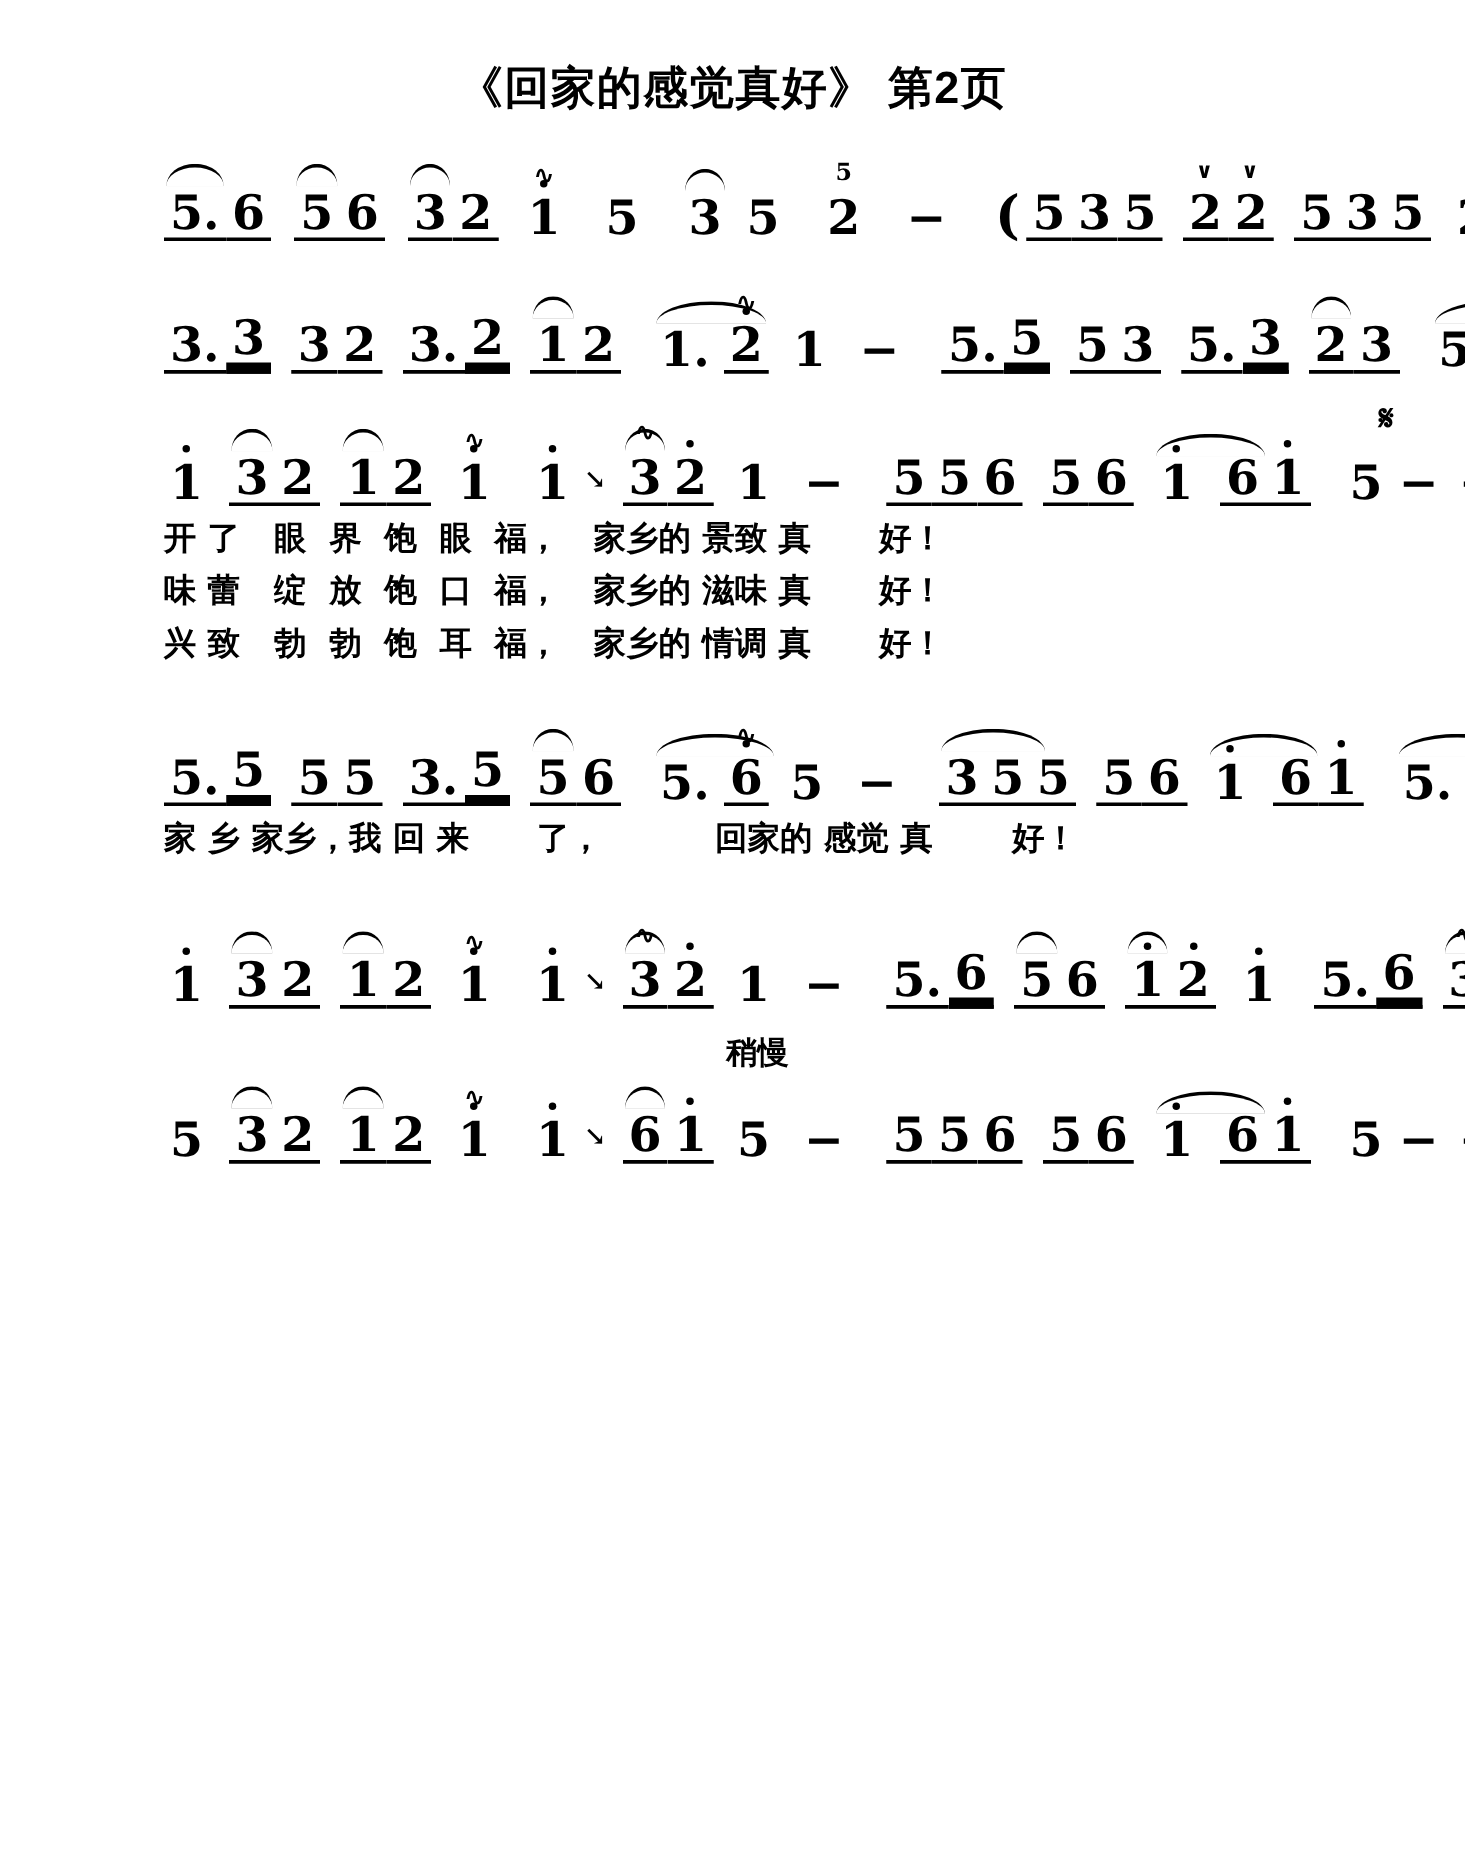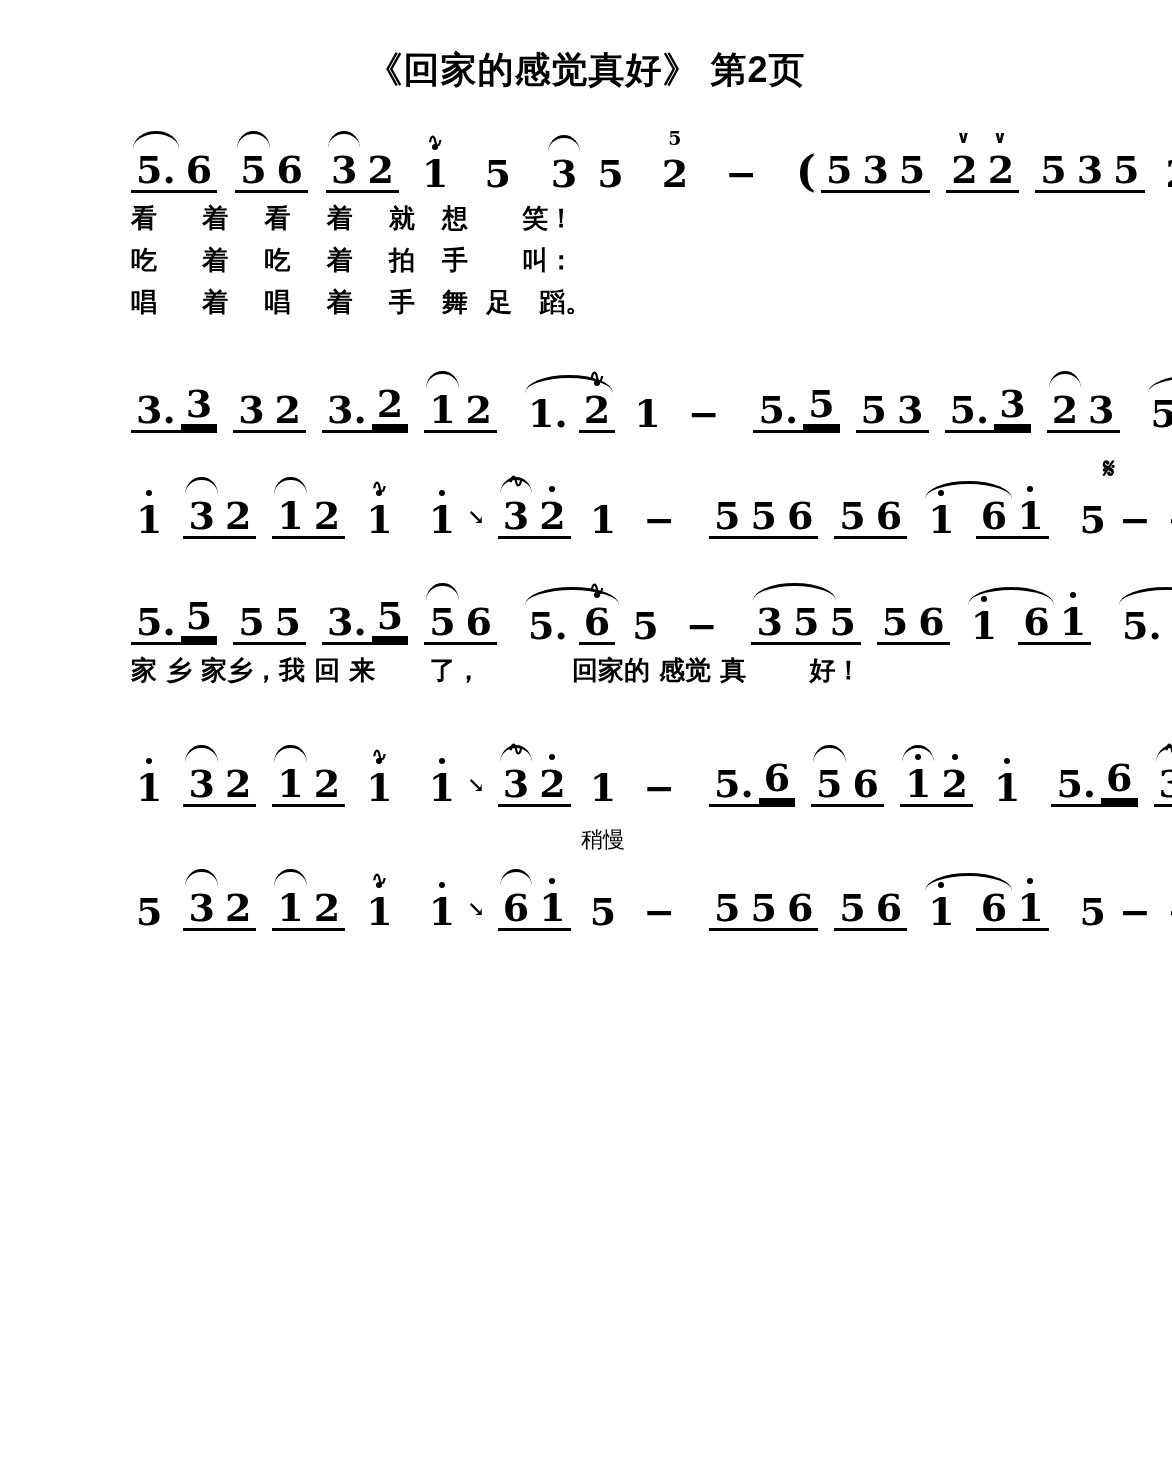--- a/index.html
+++ b/index.html
@@ -118,22 +118,22 @@
   .dash { padding: 0 8px; }
   .segno {
     position: absolute;
     right: -8px;
     top: -26px;
     font-size: 28px;
     font-weight: bold;
   }
   .tempo-mark {
     position: absolute;
-    font-size: 22px;
-    font-weight: normal;
+    font-size: 25px;
+    font-weight: bold;
   }
   
   .lyrics {
     margin-top: 8px;
   }
   .lyric-line {
     height: 42px;
     font-size: 26px;
     font-weight: bold;
     font-family: "DejaVu Sans", sans-serif;
@@ -177,25 +177,20 @@
           <span class="note u1">5</span>
           <span class="note u1" style="margin-left:16px;position:relative;"><span class="tickmark">∨</span>2</span>
           <span class="note u1" style="position:relative;"><span class="tickmark">∨</span>2</span>
           <span class="note u1" style="margin-left:16px;">5</span>
           <span class="note u1">3</span>
           <span class="note u1">5</span>
           <span class="note" style="margin-left:16px;position:relative;"><span class="orn">∿</span>2</span>
 
         </span>
         <span class="barline"></span>
-      </div>
-      <div class="lyrics" style="padding-left:70px;">
-        <div class="lyric-line">看     着    看    着    就   想      笑！</div>
-        <div class="lyric-line">吃     着    吃    着    拍   手      叫：</div>
-        <div class="lyric-line">唱     着    唱    着    手   舞  足   蹈。</div>
       </div>
     </div>
 
     <div class="system" style="margin-top:34px;">
       <div class="notes" style="padding-left:70px;">
         <span class="measure">
           <span class="note u1">3.</span>
           <span class="note u2">3</span>
           <span class="note u1" style="margin-left:16px;">3</span>
           <span class="note u1">2</span>
@@ -266,20 +261,25 @@
         </span>
         <span class="barline"></span>
         <span class="measure">
           <span class="note">5</span>
           <span class="note dash">−</span>
           <span class="note dash">−</span>
 
         </span>
 
       </div>
+      <div class="lyrics" style="padding-left:70px;">
+        <div class="lyric-line">开 了   眼  界  饱  眼  福，   家乡的 景致 真      好！</div>
+        <div class="lyric-line">味 蕾   绽  放  饱  口  福，   家乡的 滋味 真      好！</div>
+        <div class="lyric-line">兴 致   勃  勃  饱  耳  福，   家乡的 情调 真      好！</div>
+      </div>
     </div>
 
     <div class="system" style="margin-top:34px;">
       <div class="notes" style="padding-left:70px;">
         <span class="measure">
           <span class="note u1">5.</span>
           <span class="note u2">5</span>
           <span class="note u1" style="margin-left:16px;">5</span>
           <span class="note u1">5</span>
           <span class="note u1" style="margin-left:16px;">3.</span>

